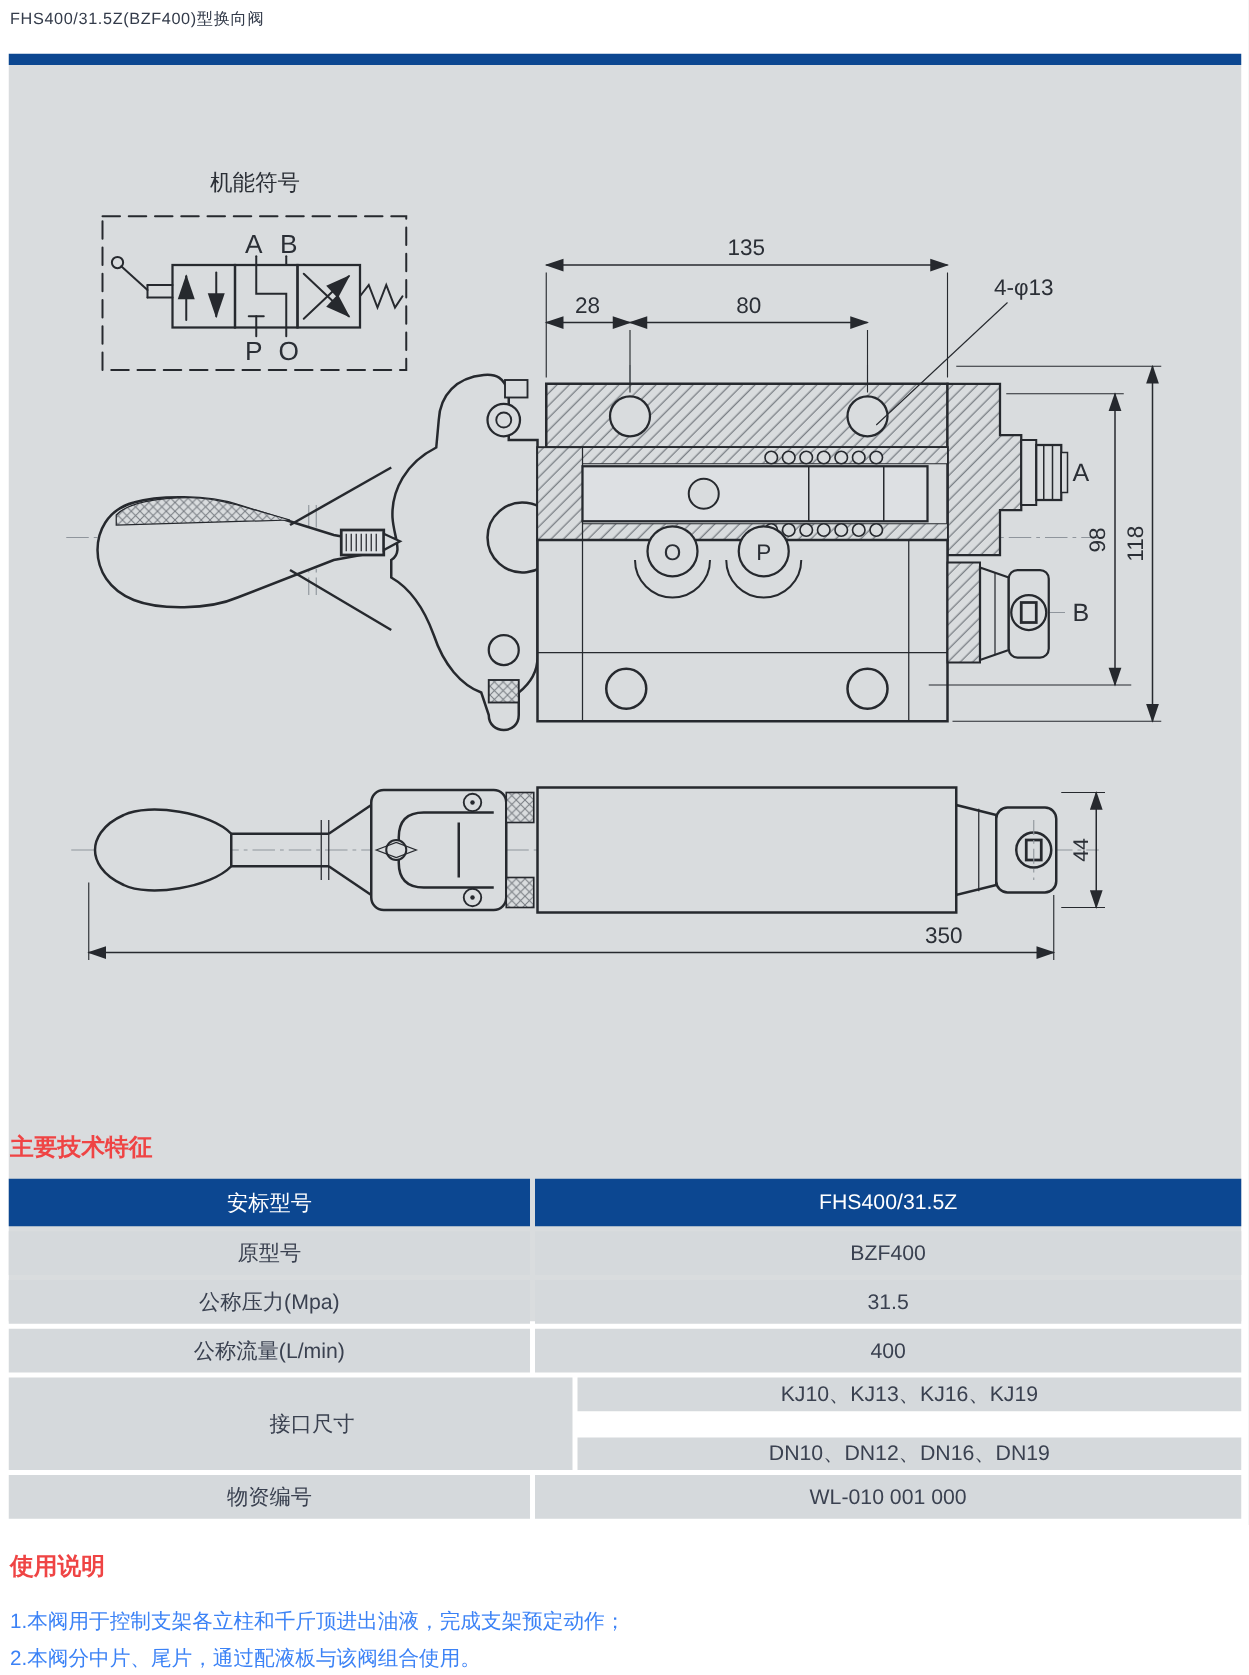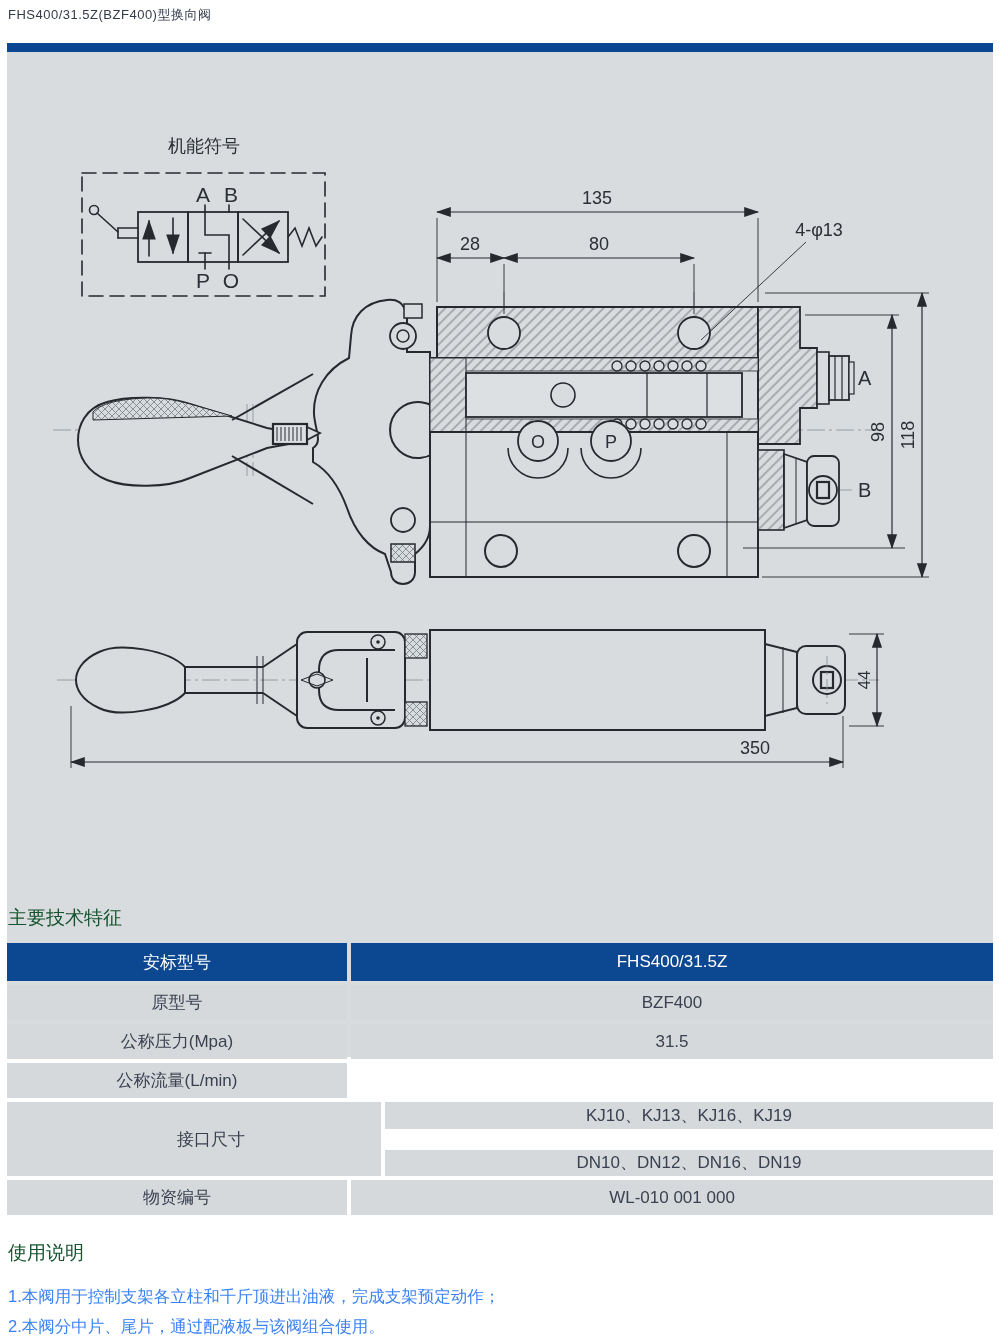--- a/index.html
+++ b/index.html
@@ -7,30 +7,30 @@
     width:999px;height:1340px;position:relative;background:#ffffff;
     font-family:"Liberation Sans","DejaVu Sans",sans-serif;overflow:hidden;
   }
   .page-title{
     position:absolute;left:8px;top:6px;font-size:13px;letter-spacing:.5px;
     color:#333b4a;font-weight:500;
   }
   .blue-bar{position:absolute;left:7px;top:43px;width:986px;height:9px;background:#0c4791;}
   .panel{position:absolute;left:7px;top:52px;width:986px;height:1005px;background:#d9dcde;}
   .panel svg{display:block;width:986px;height:824px;}
-  .sec-heading{position:absolute;left:8px;font-size:19px;color:#14532d;font-weight:400;}
+  .sec-heading{position:absolute;left:8px;font-size:19px;color:#ef4444;font-weight:700;}
   #tech-heading{top:905px;}
   #usage-heading{top:1240px;}
   .tbl{position:absolute;left:7px;top:943px;width:986px;display:flex;flex-direction:column;gap:4px;}
   .tr{display:flex;gap:4px;}
   .cell{
     background:#d5d9dc;color:#3a4150;font-size:17px;
     display:flex;align-items:center;justify-content:center;height:35px;
   }
-  .cell.lab{width:340px;flex:none;}
+  .cell.lab{width:417px;flex:none;}
   .cell.val{flex:1;}
   .tr.head .cell{background:#0c4791;color:#ffffff;height:38px;}
   .stack{flex:1;display:flex;flex-direction:column;gap:21px;}
   .tall{height:74px;padding-left:34px;}
   .note{position:absolute;left:8px;font-size:16.5px;color:#3b82f6;}
   #note-1{top:1286px;}
   #note-2{top:1316px;}
   text{fill:#2b2f36;font-family:"Liberation Sans","DejaVu Sans",sans-serif;}
 </style>
 </head>
@@ -271,20 +271,21 @@
   <div class="tr">
     <div class="cell lab">原型号</div>
     <div class="cell val">BZF400</div>
   </div>
   <div class="tr">
     <div class="cell lab">公称压力(Mpa)</div>
     <div class="cell val">31.5</div>
   </div>
   <div class="tr">
     <div class="cell lab">公称流量(L/min)</div>
+    <div class="cell val">400</div>
   </div>
   <div class="tr">
     <div class="cell lab tall">接口尺寸</div>
     <div class="stack">
       <div class="cell val">KJ10、KJ13、KJ16、KJ19</div>
       <div class="cell val">DN10、DN12、DN16、DN19</div>
     </div>
   </div>
   <div class="tr">
     <div class="cell lab">物资编号</div>

